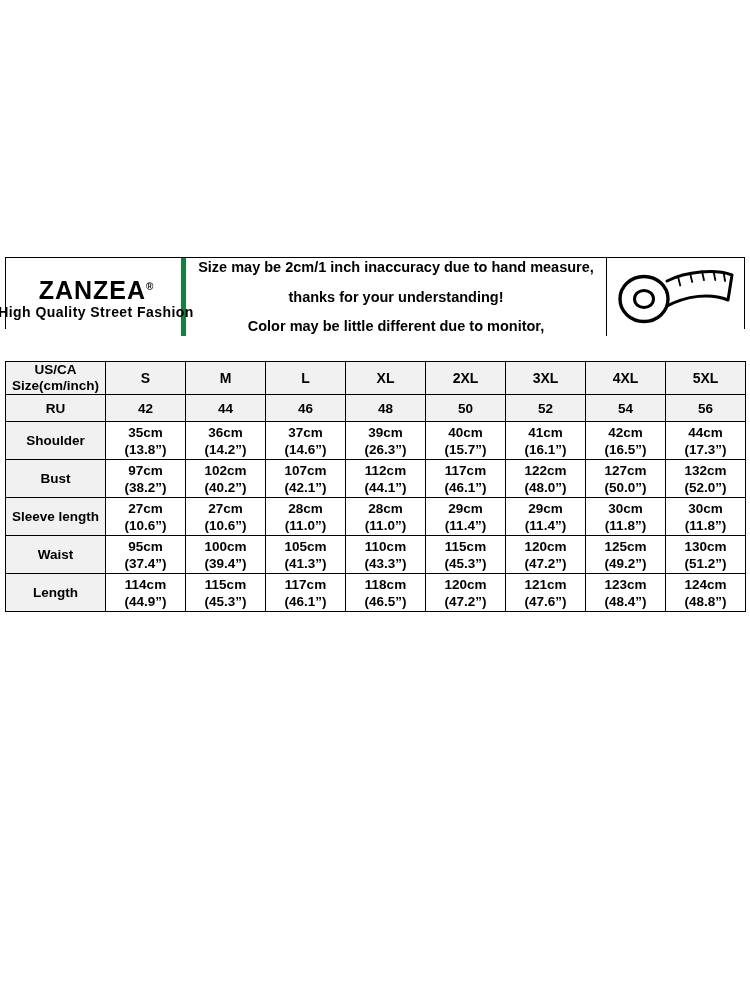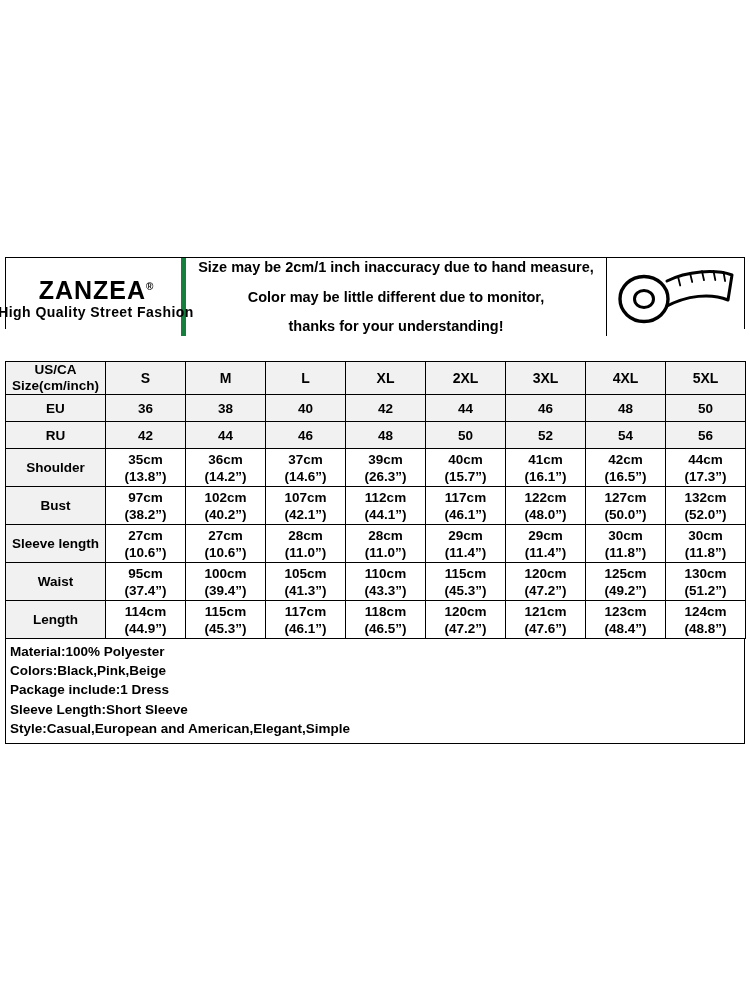--- a/index.html
+++ b/index.html
@@ -105,22 +105,22 @@
         <path d="M16.2 33.5 L17.2 47 L14.6 47 L13.7 33.5 Z"></path>
       </svg>
       <div class="logo-text">
         <div class="brand-line"><span>ZANZEA</span><span class="reg">®</span></div>
         <div class="tagline">High Quality Street Fashion</div>
       </div>
     </div>
 
     <div class="hdr-notice">
       <div>Size may be 2cm/1 inch inaccuracy due to hand measure,</div>
+      <div>thanks for your understanding!</div>
       <div>Color may be little different due to monitor,</div>
-      <div>thanks for your understanding!</div>
     </div>
 
     <div class="hdr-tape">
       <svg width="122" height="60" viewBox="0 0 122 60" xmlns="http://www.w3.org/2000/svg" fill="none" stroke="#000" stroke-linecap="round" stroke-linejoin="round">
         <path d="M52 14 C 72 4 100 2 117 8 L 113 33 C 96 26 72 28 50 40" stroke-width="3" fill="#fff"></path>
         <path d="M63 9.5 l2.2 9" stroke-width="1.8"></path>
         <path d="M75 6 l2.2 9" stroke-width="1.8"></path>
         <path d="M87 4.2 l2 9" stroke-width="1.8"></path>
         <path d="M98.5 4 l1.8 9" stroke-width="1.8"></path>
         <path d="M108.5 5 l1.6 9" stroke-width="1.8"></path>
@@ -144,31 +144,20 @@
           <td class="shade">S</td>
           <td class="shade">M</td>
           <td class="shade">L</td>
           <td class="shade">XL</td>
           <td class="shade">2XL</td>
           <td class="shade">3XL</td>
           <td class="shade">4XL</td>
           <td class="shade">5XL</td>
         </tr>
         <tr class="r-simple">
-          <td class="shade">EU</td>
-          <td class="shade">36</td>
-          <td class="shade">38</td>
-          <td class="shade">40</td>
-          <td class="shade">42</td>
-          <td class="shade">44</td>
-          <td class="shade">46</td>
-          <td class="shade">48</td>
-          <td class="shade">50</td>
-        </tr>
-        <tr class="r-simple">
           <td class="shade">RU</td>
           <td class="shade">42</td>
           <td class="shade">44</td>
           <td class="shade">46</td>
           <td class="shade">48</td>
           <td class="shade">50</td>
           <td class="shade">52</td>
           <td class="shade">54</td>
           <td class="shade">56</td>
         </tr>
@@ -343,21 +332,14 @@
             <div>(48.4”)</div>
           </td>
           <td>
             <div>124cm</div>
             <div>(48.8”)</div>
           </td>
         </tr>
       </tbody>
   </table>
 
-  <div class="specs">
-      <div>Material:100% Polyester</div>
-      <div>Colors:Black,Pink,Beige</div>
-      <div>Package include:1 Dress</div>
-      <div>Sleeve Length:Short Sleeve</div>
-      <div>Style:Casual,European and American,Elegant,Simple</div>
-    </div>
 
 </div>
 
 </body></html>

